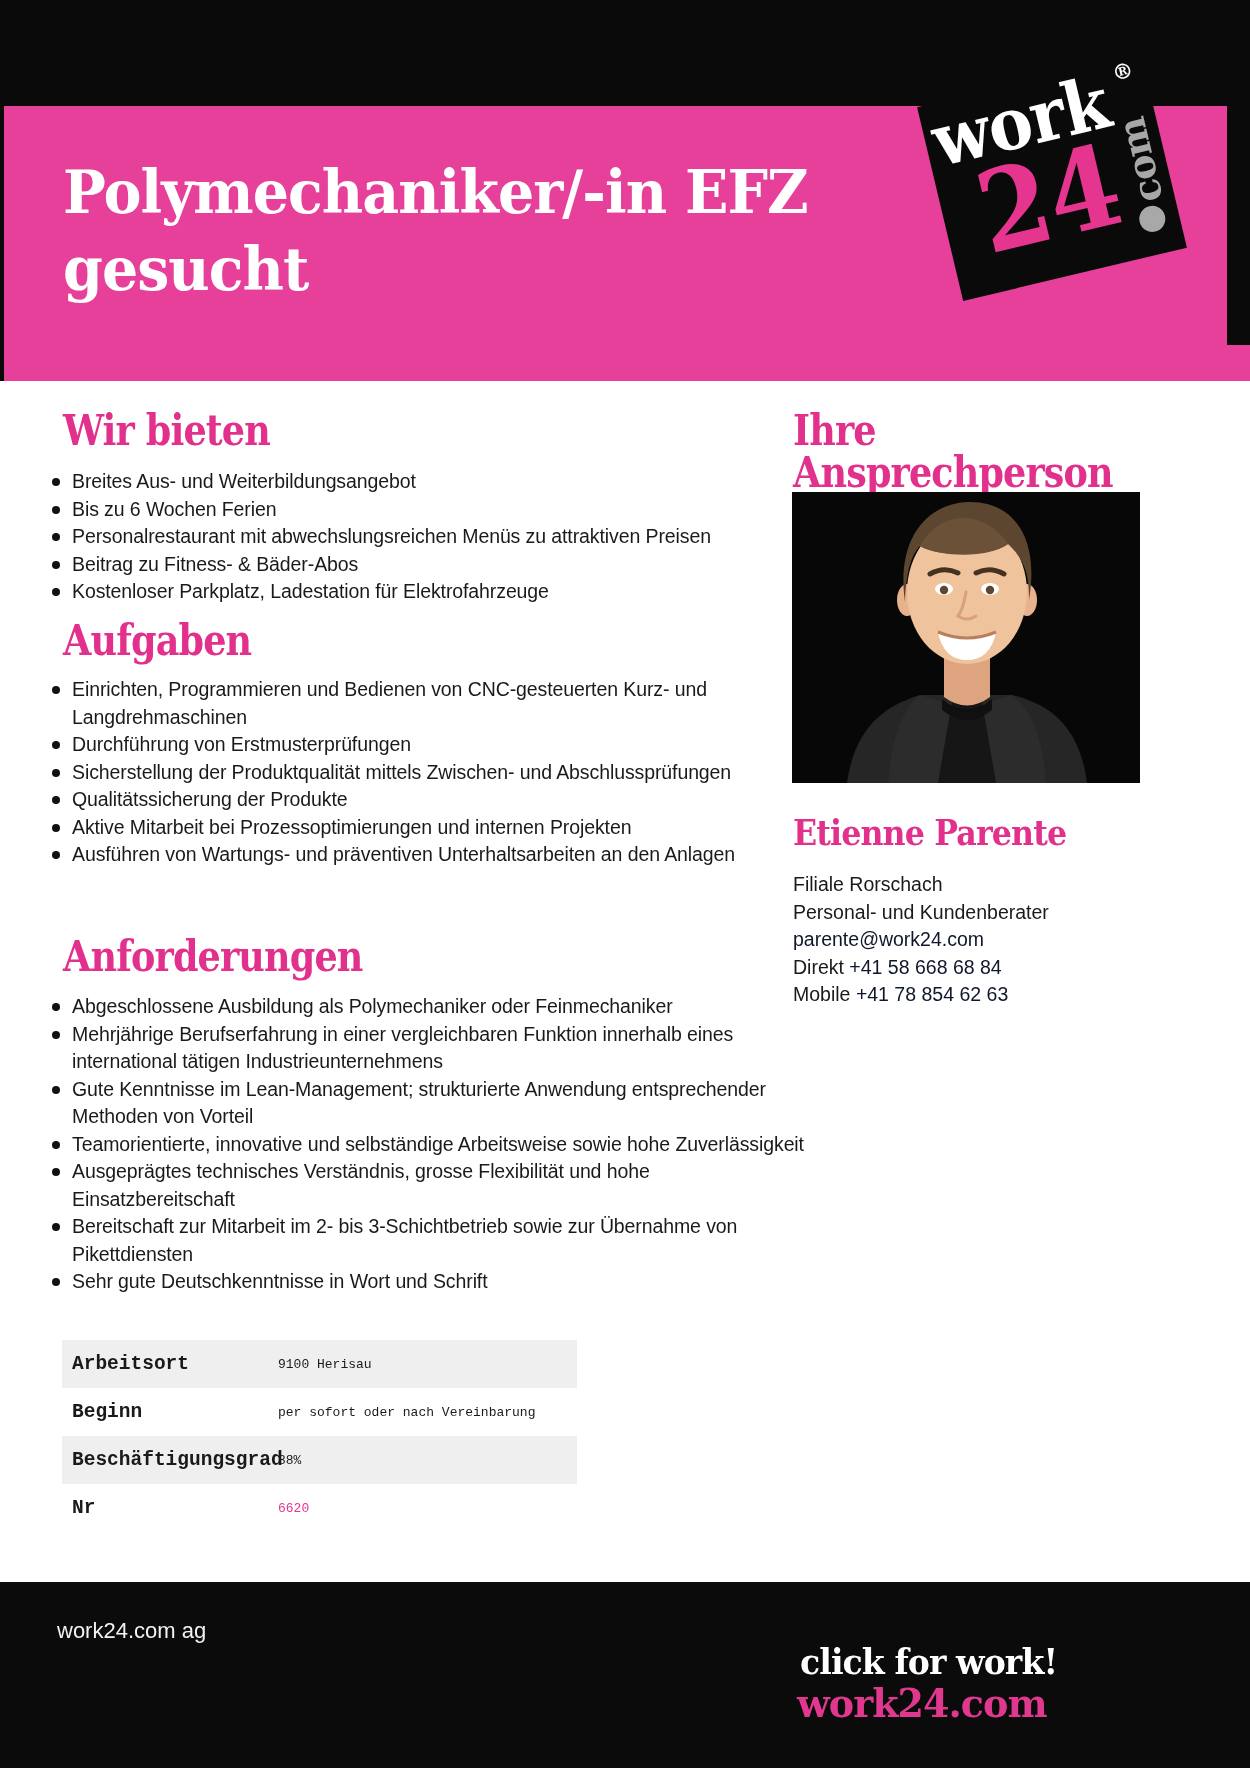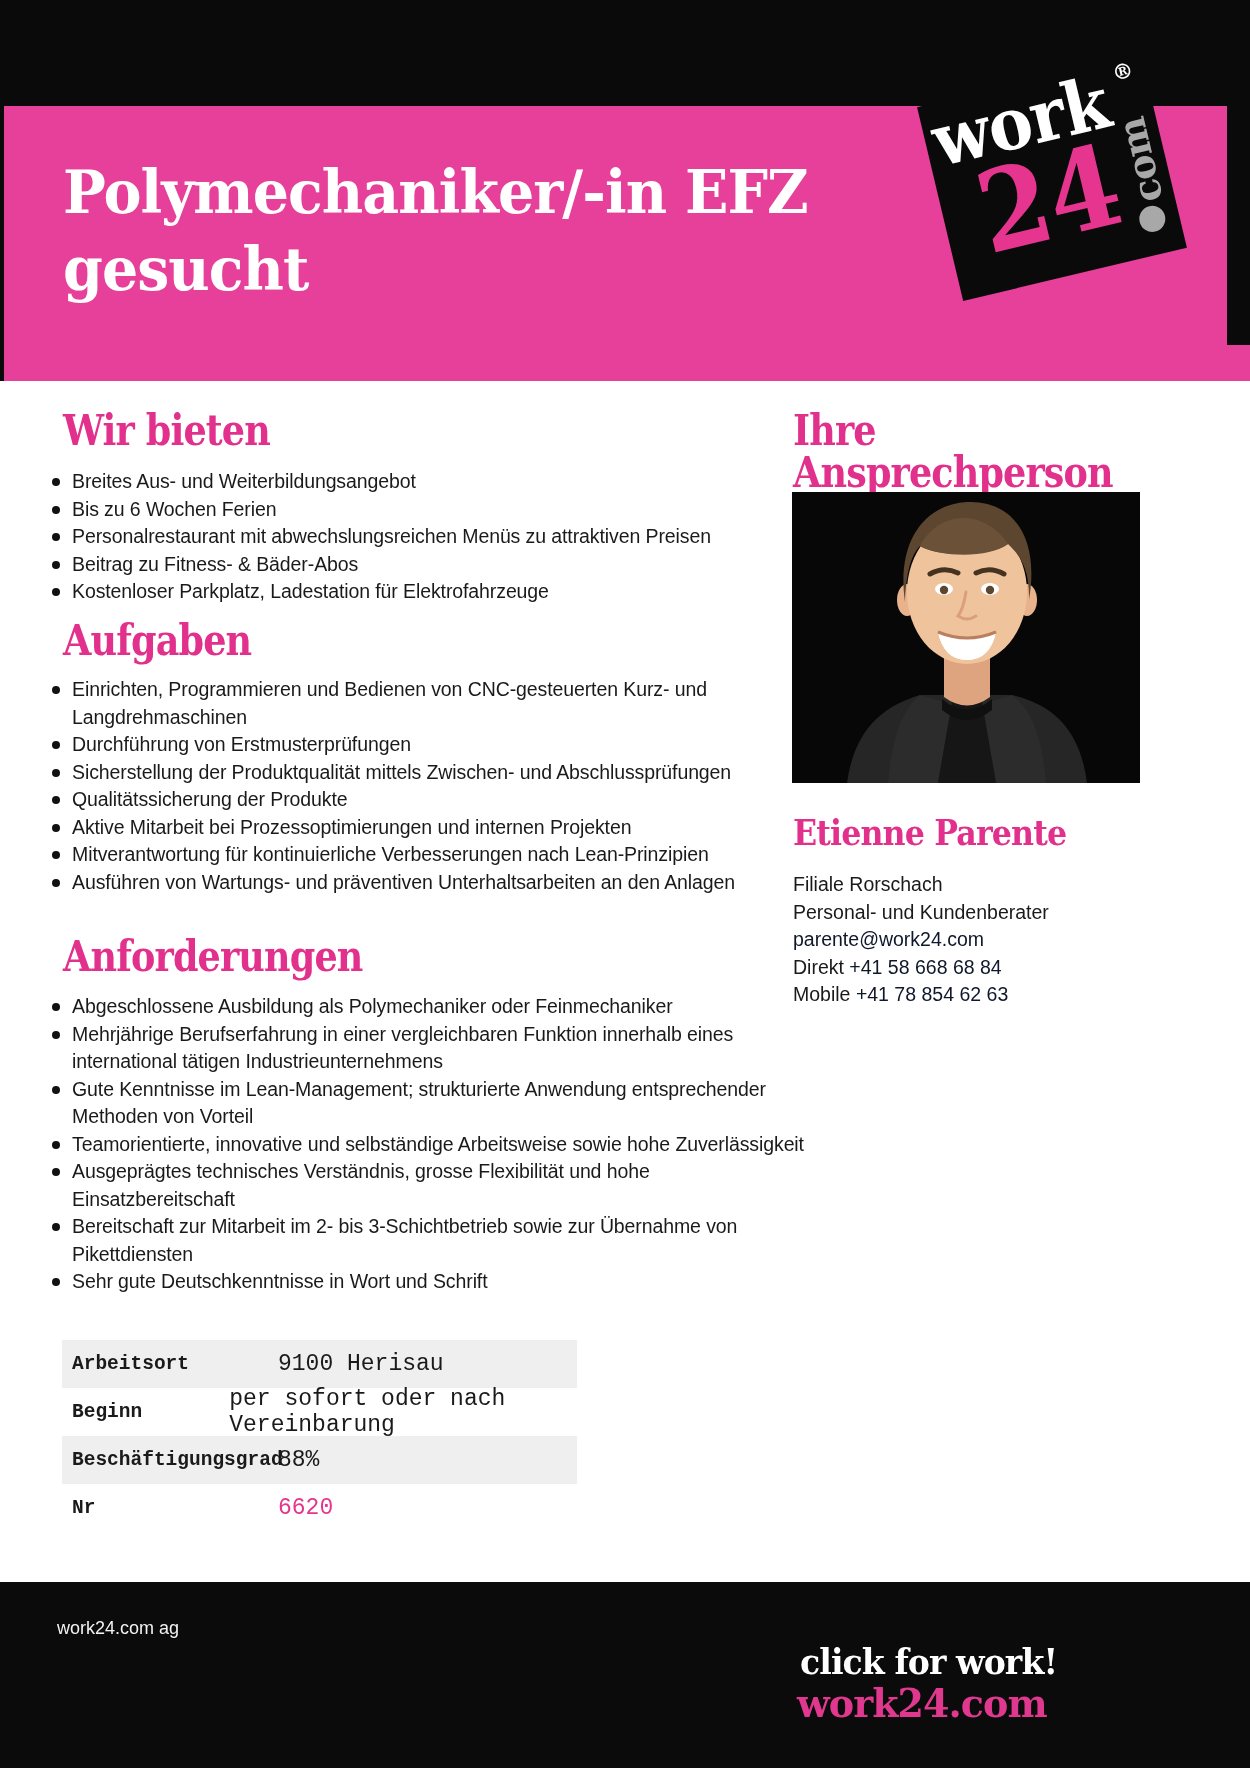--- a/index.html
+++ b/index.html
@@ -37,34 +37,34 @@
   ul.bullets li{position:relative;padding-left:25px;margin:0;font-size:19.5px;line-height:27.5px;
                 white-space:pre;letter-spacing:-.1px;}
   ul.bullets li::before{content:"";position:absolute;left:5px;top:10px;width:8px;height:8px;
                         border-radius:50%;background:#111;}
 
   
   .details{position:absolute;left:62px;top:1340px;width:515px;}
   .details .row{display:flex;align-items:center;height:48px;padding-left:10px;box-sizing:border-box;font-family:Liberation Mono, monospace;}
   .details .row:nth-child(odd){background:#f0efef;}
   .details .label{width:206px;font-weight:bold;font-size:19.5px;}
-  .details .value{font-size:23px;}
+  .details .value{font-size:13px;}
   .accent{color:#e5358f;}
 
   
   .photo{position:absolute;left:792px;top:492px;width:348px;height:291px;}
   .contact-name{position:absolute;left:793px;top:814px;color:#e1318c;font-size:36px;transform:scaleX(.88);
                 transform-origin:left top;}
   .contact{position:absolute;left:793px;top:871px;font-size:19.5px;line-height:27.5px;}
   .contact .bold{font-weight:normal;}
   .pinktext{color:#0f172a;}
 
   
   .footer{position:absolute;left:0;top:1582px;width:1250px;height:186px;background:#0b0b0b;}
-  .footer .company{position:absolute;left:57px;top:36px;color:#f2f2f2;font-size:18px;}
+  .footer .company{position:absolute;left:57px;top:36px;color:#f2f2f2;font-size:22px;}
   .footer .tagline{position:absolute;left:800px;top:61px;color:#ffffff;font-size:36px;transform:scaleX(.92);}
   .footer .url{position:absolute;left:797px;top:101px;color:#e0388e;font-size:40px;transform:scaleX(.95);}
 </style>
 </head>
 <body>
 
 <div id="page">
 
   <div class="topbar"></div>
   <div class="pinkband"></div>
@@ -93,21 +93,20 @@
 
   <span class="h-section slab" style="left:63px;top:620px;">Aufgaben</span>
   <ul class="bullets" style="top:676px;">
 
   <li>Einrichten, Programmieren und Bedienen von CNC-gesteuerten Kurz- und
 Langdrehmaschinen</li>
       <li>Durchführung von Erstmusterprüfungen</li>
       <li>Sicherstellung der Produktqualität mittels Zwischen- und Abschlussprüfungen</li>
       <li>Qualitätssicherung der Produkte</li>
       <li>Aktive Mitarbeit bei Prozessoptimierungen und internen Projekten</li>
-      <li>Mitverantwortung für kontinuierliche Verbesserungen nach Lean-Prinzipien</li>
       <li>Ausführen von Wartungs- und präventiven Unterhaltsarbeiten an den Anlagen</li>
     </ul>
 
   <span class="h-section slab" style="left:63px;top:936px;">Anforderungen</span>
   <ul class="bullets" style="top:993px;">
 
   <li>Abgeschlossene Ausbildung als Polymechaniker oder Feinmechaniker</li>
       <li>Mehrjährige Berufserfahrung in einer vergleichbaren Funktion innerhalb eines
 international tätigen Industrieunternehmens</li>
       <li>Gute Kenntnisse im Lean-Management; strukturierte Anwendung entsprechender

